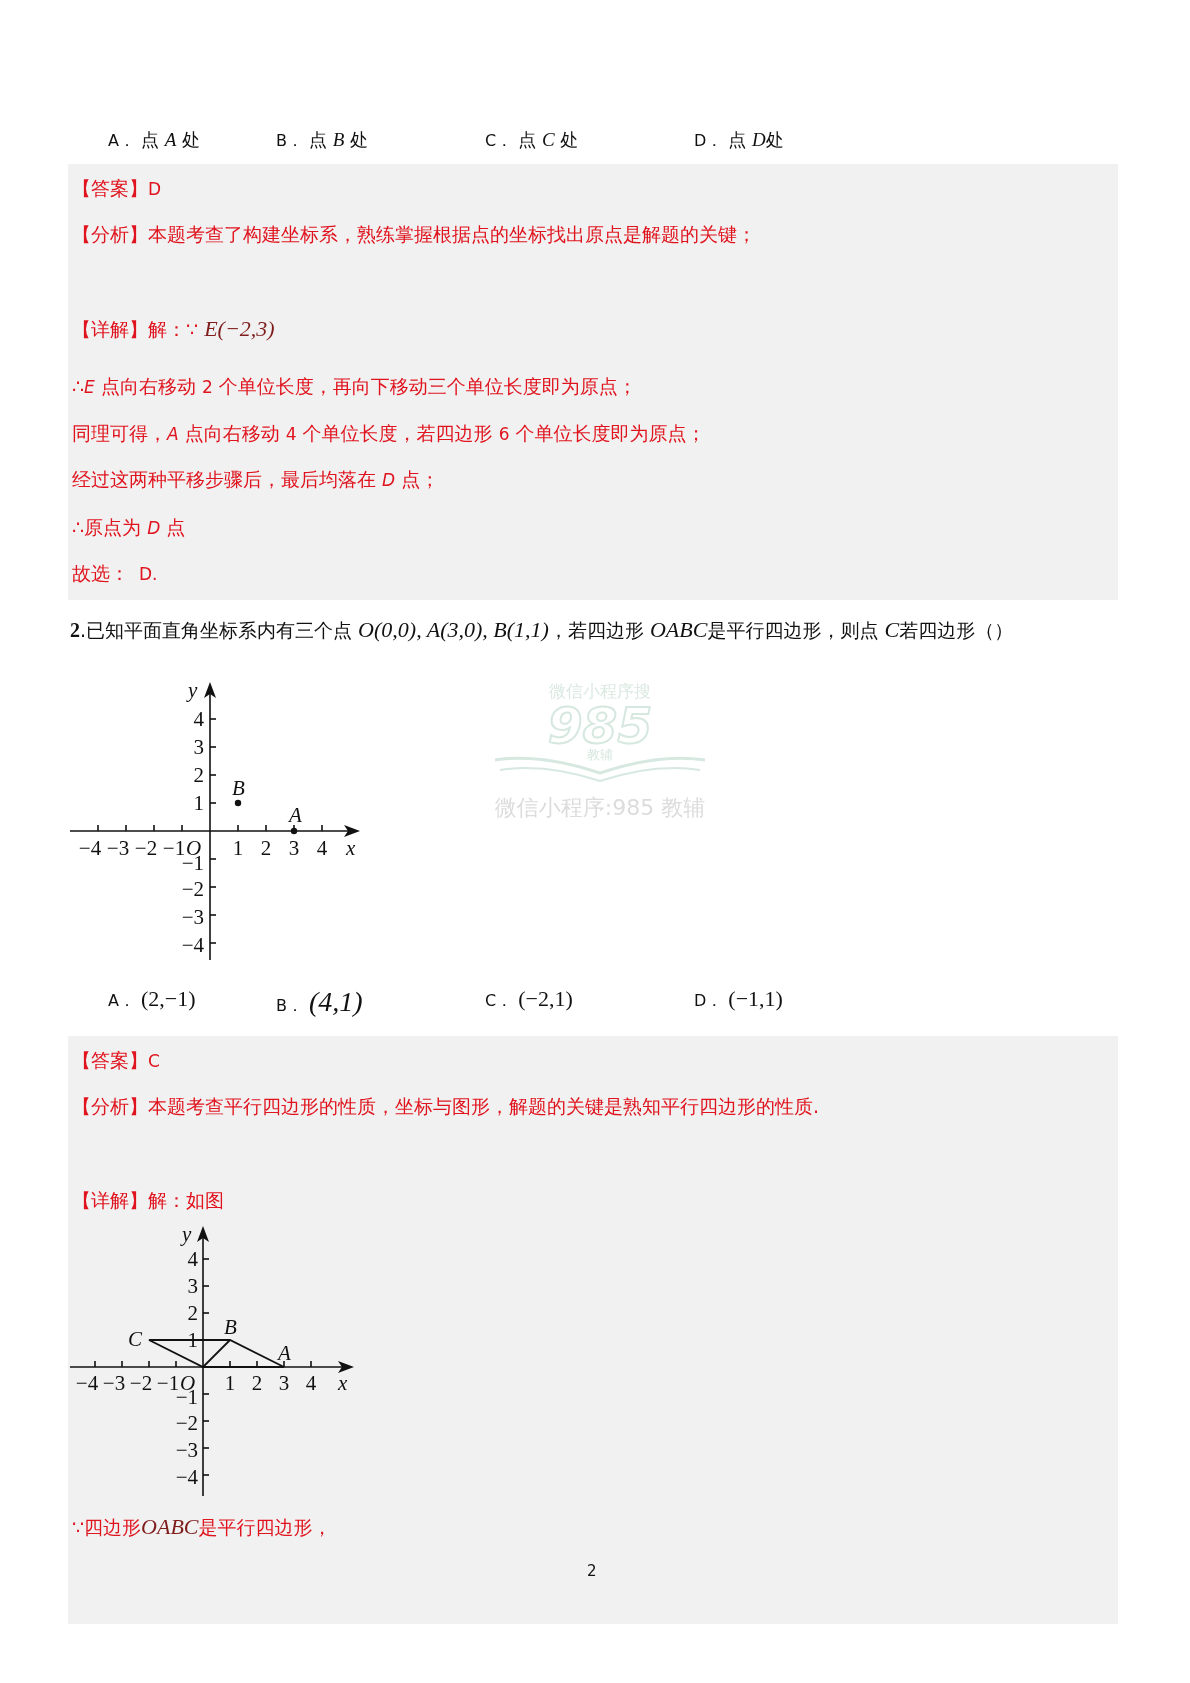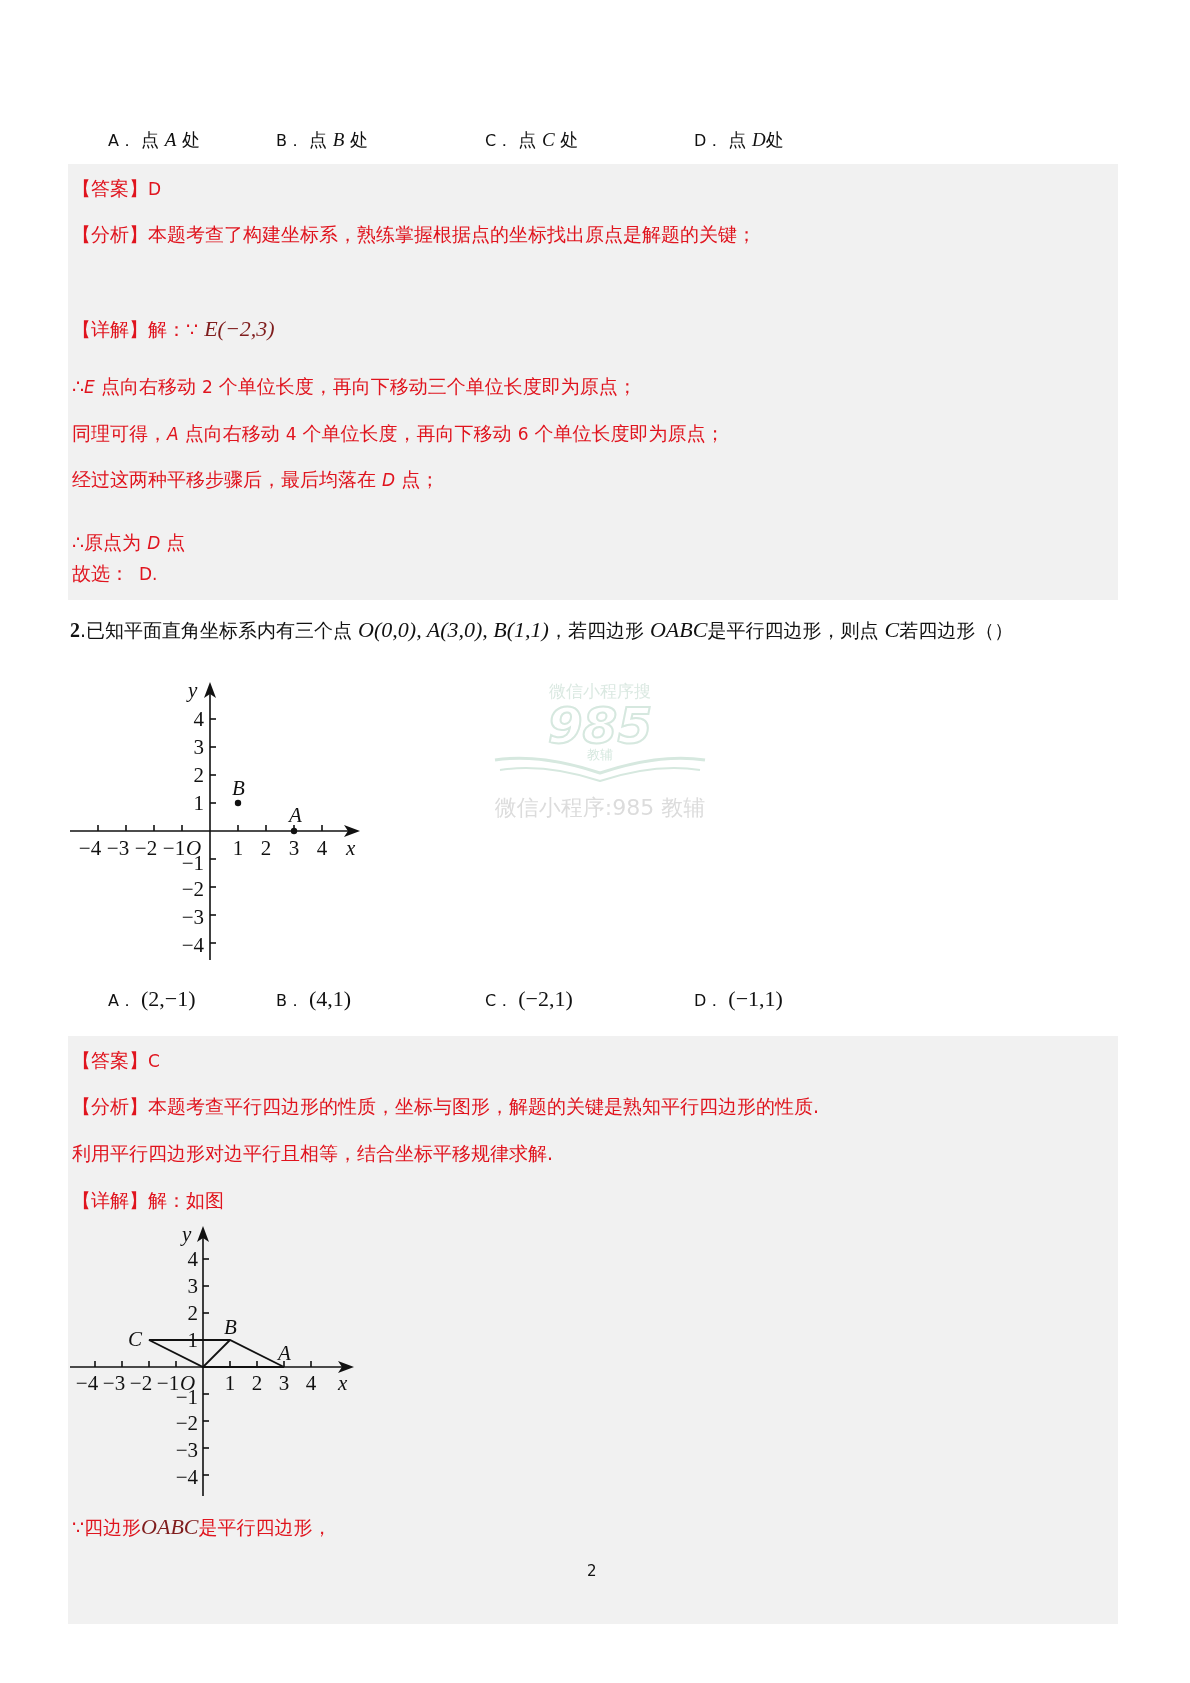--- a/index.html
+++ b/index.html
@@ -54,26 +54,26 @@
     <span class="tag">【分析】</span><span>本题考查了构建坐标系，熟练掌握根据点的坐标找出原点是解题的关键；</span>
   </div>
   <div class="line" style="top:152px;">
     <span class="tag">【详解】</span><span>解：</span><span>∵</span>
     <span class="math"><i>E(−2,3)</i></span>
   </div>
   <div class="line" style="top:210px;">
     <span>∴</span><span class="ital">E</span><span> 点向右移动 </span><span class="latin">2</span><span> 个单位长度，再向下移动三个单位长度即为原点；</span>
   </div>
   <div class="line" style="top:257px;">
-    <span>同理可得，</span><span class="ital">A</span><span> 点向右移动 </span><span class="latin">4</span><span> 个单位长度，再向下移动 </span><span class="latin">6</span><span> 个单位长度即为原点；</span>
+    <span>同理可得，</span><span class="ital">A</span><span> 点向右移动 </span><span class="latin">4</span><span> 个单位长度，若四边形 </span><span class="latin">6</span><span> 个单位长度即为原点；</span>
   </div>
   <div class="line" style="top:303px;">
     <span>经过这两种平移步骤后，最后均落在 </span><span class="ital">D</span><span> 点；</span>
   </div>
-  <div class="line" style="top:366px;">
+  <div class="line" style="top:351px;">
     <span>∴原点为 </span><span class="ital">D</span><span> 点</span>
   </div>
   <div class="line" style="top:397px;">
     <span>故选：</span><span class="latin" style="margin-left:10px;">D</span><span class="latin">.</span>
   </div>
 </div>
 
 <div class="q-stem">
   <span class="num">2</span><span>.已知平面直角坐标系内有三个点</span>
   <span class="math"><i>O(0,0), A(3,0), B(1,1)</i></span><span>，若四边形</span>
@@ -143,38 +143,37 @@
   <path d="M15,85 Q60,78 120,98 Q180,78 225,85" stroke="#d6e8df" stroke-width="3" fill="none"></path>
   <path d="M20,95 Q65,88 120,106 Q175,88 220,95" stroke="#d6e8df" stroke-width="2" fill="none"></path>
   <text x="120" y="140" text-anchor="middle" font-size="22" fill="#dcdcdc" style="font-family:'DejaVu Sans',sans-serif">微信小程序:985 教辅</text>
 </svg>
 
 <div class="opt-row" style="top:986px;">
   <div class="opt" style="left:108px;">
     <span class="lbl">A．</span><span style="font-size:22px;margin-top:17px;">(2,−1)</span>
   </div>
   <div class="opt" style="left:276px;">
-    <span class="lbl">B．</span><span style="font-size:22px;">(4,1)</span>
+    <span class="lbl">B．</span><span style="font-size:28px;font-style:italic;">(4,1)</span>
   </div>
   <div class="opt" style="left:485px;">
     <span class="lbl">C．</span><span style="font-size:22px;">(−2,1)</span>
   </div>
   <div class="opt" style="left:694px;">
     <span class="lbl">D．</span><span style="font-size:22px;">(−1,1)</span>
   </div>
 </div>
 
 <div class="box" style="top:1036px; height:588px;">
   <div class="line" style="top:12px;">
     <span class="tag">【答案】</span><span class="latin">C</span>
   </div>
   <div class="line" style="top:58px;">
     <span class="tag">【分析】</span><span>本题考查平行四边形的性质，坐标与图形，解题的关键是熟知平行四边形的性质.</span>
   </div>
-  <div class="line" style="top:105px;">利用平行四边形对边平行且相等，结合坐标平移规律求解.</div>
   <div class="line" style="top:152px;">
     <span class="tag">【详解】</span><span>解：如图</span>
   </div>
 
   <svg class="abs" style="left:0px; top:190px;" width="300" height="280" viewBox="0 0 300 280">
 
     <g stroke="#111" stroke-width="1.6" fill="none">
       <line x1="2" y1="141" x2="278" y2="141"></line>
       <line x1="135" y1="270" x2="135" y2="8"></line>
       <line x1="27" y1="135" x2="27" y2="141"></line>

